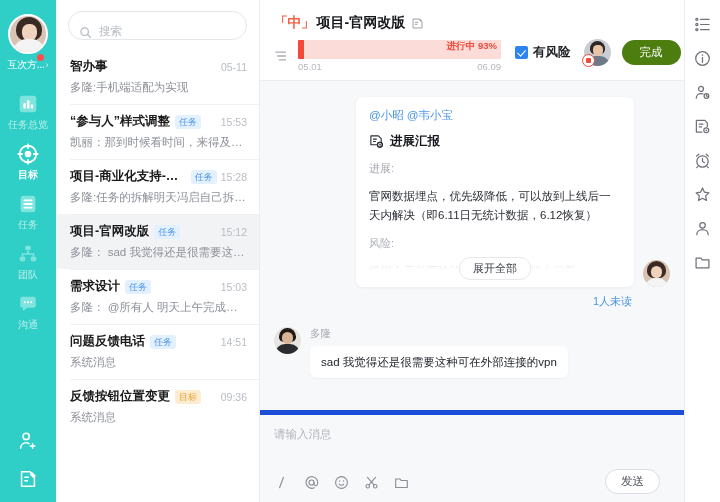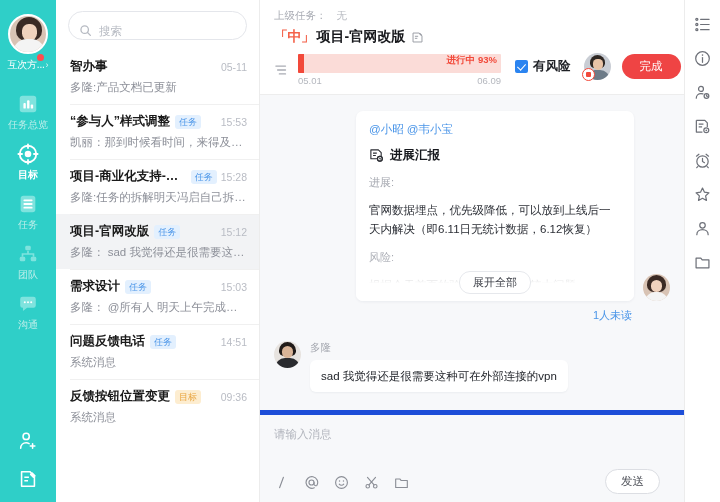--- a/index.html
+++ b/index.html
@@ -67,21 +67,21 @@
 
   
   .list {
     width: 204px; flex: 0 0 204px; height: 502px;
     background: #ffffff; border-right: 1px solid #ececec;
     display: flex; flex-direction: column;
   }
   .search-wrap { padding: 11px 12px 9px; }
   .search-box {
     height: 29px; border: 1px solid #e4e6eb; border-radius: 15px;
-    display: flex; align-items: flex-start; padding: 12px 10px; background: #fff;
+    display: flex; align-items: flex-end; padding: 0 10px; background: #fff;
   }
   .search-ic { width: 13px; height: 13px; flex: 0 0 13px; }
   .search-ph { font-size: 11.5px; color: #b6bac2; margin-left: 7px; }
 
   .conv-list { flex: 1; overflow: hidden; }
   .conv {
     padding: 9px 12px 9px 14px; cursor: pointer; position: relative;
   }
   .conv + .conv::before {
     content: ""; position: absolute; left: 14px; right: 0; top: 0;
@@ -183,21 +183,21 @@
   .av-badge {
     position: absolute; left: -2px; bottom: -1px;
     width: 13px; height: 13px; border-radius: 50%;
     background: #fff; border: 1.3px solid #f2493a;
     display: flex; align-items: center; justify-content: center;
   }
   .av-badge i {
     width: 5px; height: 5px; background: #f2493a; border-radius: 1px; display: block;
   }
   .btn-done {
-    margin-left: 11px; background: #ef4444; color: #ffffff;
+    margin-left: 11px; background: #4d7c0f; color: #ffffff;
     font-size: 11.5px; border-radius: 13px; padding: 5px 18px;
     border: none; cursor: pointer; flex: 0 0 auto; margin-top: -8px;
     font-family: inherit;
   }
   .btn-report {
     margin-left: 8px; background: #ffffff; color: #5a5d66;
     font-size: 11.5px; border-radius: 13px; padding: 4px 11px;
     border: 1px solid #dcdee3; cursor: pointer; flex: 0 0 auto; margin-top: -8px;
     font-family: inherit;
   }
@@ -387,21 +387,21 @@
         <span class="search-ph">搜索</span>
       </div>
     </div>
 
     <div class="conv-list">
       <div class="conv">
         <div class="conv-top">
           <span class="conv-title">智办事</span>
           <span class="conv-time">05-11</span>
         </div>
-        <div class="conv-sub">多隆:产品文档已更新</div>
+        <div class="conv-sub">多隆:手机端适配为实现</div>
       </div>
 
       <div class="conv">
         <div class="conv-top">
           <span class="conv-title">“参与人”样式调整</span>
           <span class="tag task">任务</span>
           <span class="conv-time">15:53</span>
         </div>
         <div class="conv-sub">凯丽：那到时候看时间，来得及再说</div>
       </div>
@@ -449,23 +449,20 @@
           <span class="conv-time">09:36</span>
         </div>
         <div class="conv-sub">系统消息</div>
       </div>
     </div>
   </div>
 
   <div class="main">
 
     <div class="head">
-      <div class="head-parent">
-        <span>上级任务：</span><span class="pval">无</span>
-      </div>
 
       <div class="head-title-row">
         <span class="prio">「中」</span>
         <span class="head-title">项目-官网改版</span>
         <span class="head-edit-ic">
           <svg viewBox="0 0 16 16" width="13" height="13" fill="none" stroke="#9a9da5" stroke-width="1.2" stroke-linejoin="round">
               <path d="M2.5 2.5h7.5l3.5 3.5v7.5h-11z"></path>
               <path d="M4.8 6.5h4M4.8 9h3"></path>
               <path d="M11 2.2l2.8 2.8-1.3 1.3-2.8-2.8z" fill="#9a9da5" stroke="none"></path>
             </svg>

